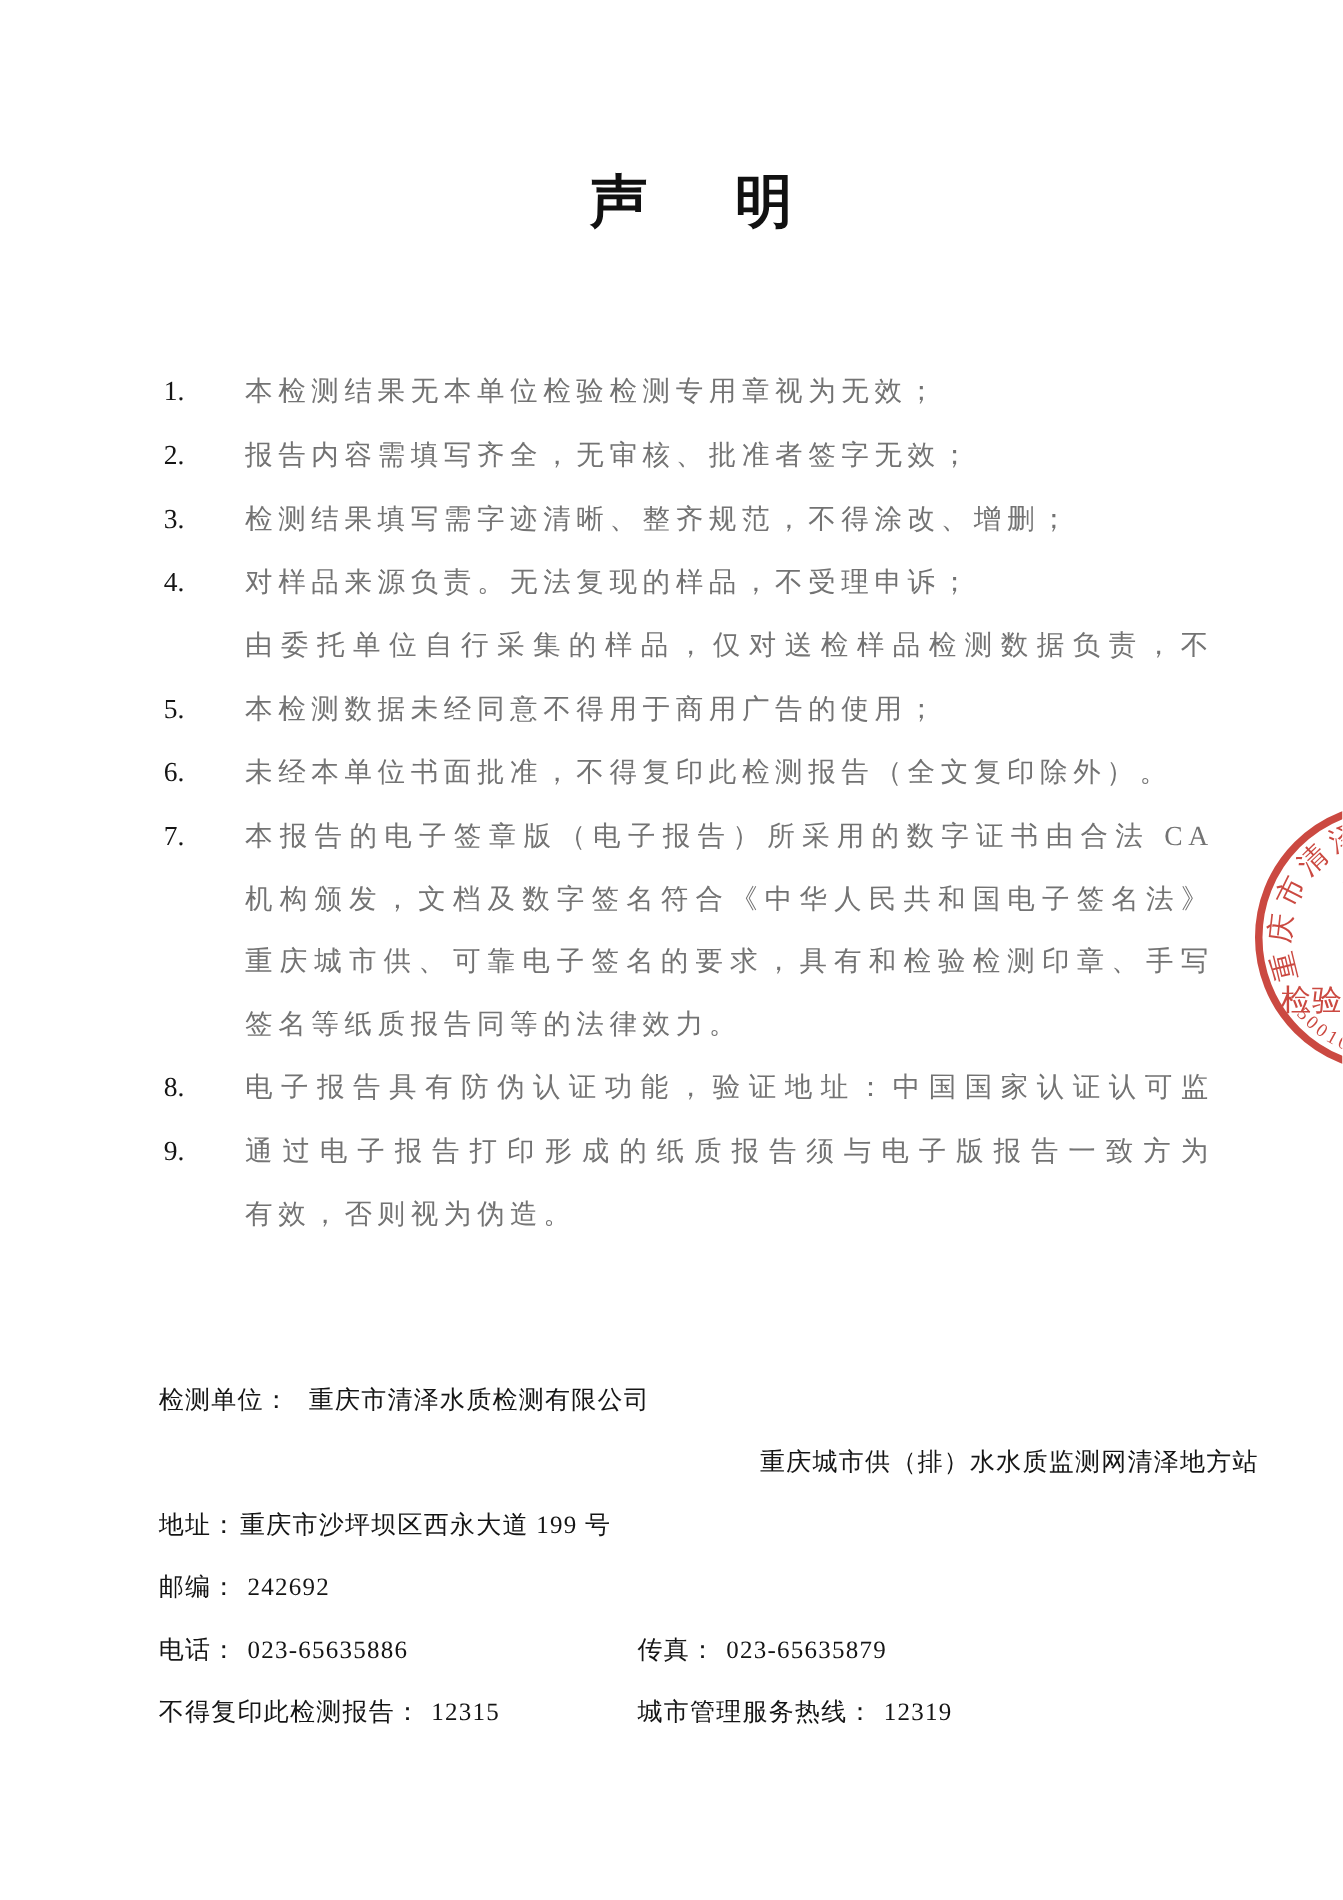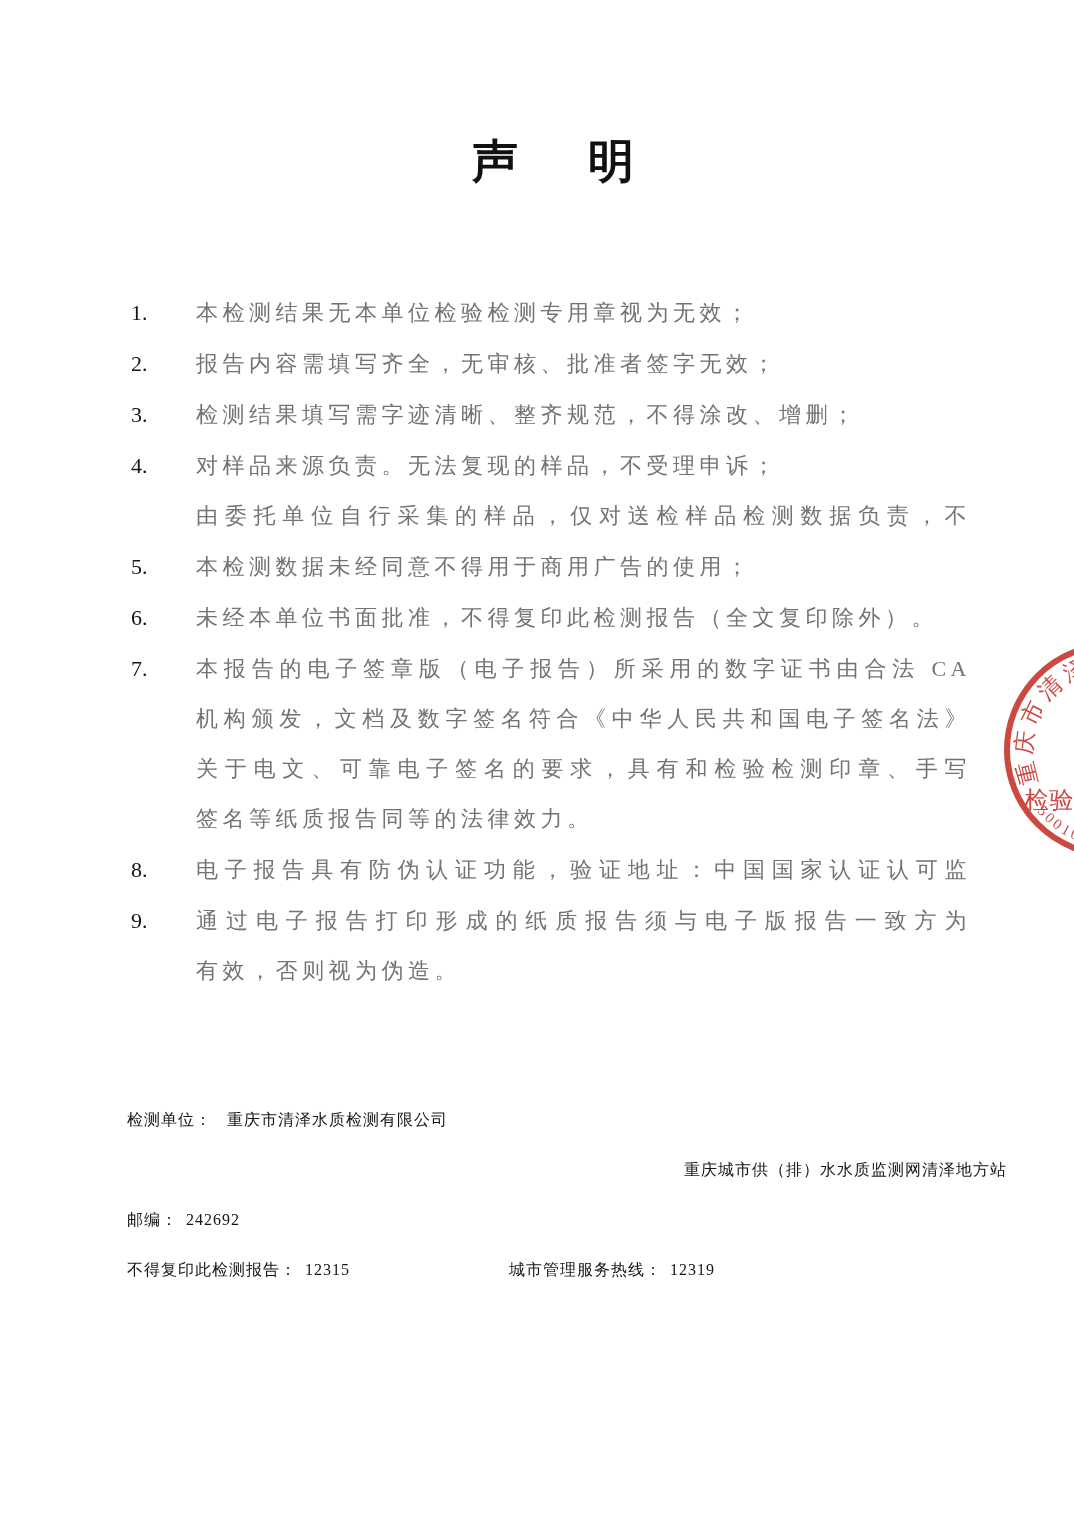--- a/index.html
+++ b/index.html
@@ -27,21 +27,21 @@
   }
   .decl-item .body { width:775px; flex:0 0 775px; }
   .decl-item .line {
     font-size:22px; line-height:50px; letter-spacing:4.5px;
     white-space:normal; color:#737373;
   }
   .decl-item .line.jline { text-align:justify; text-align-last:justify; }
   
   .footer-block {
     position:absolute; left:127px; top:1095px; width:880px;
-    font-size:16px; letter-spacing:1px; color:#151515;
+    font-size:20px; letter-spacing:1px; color:#151515;
   }
   .f-row { line-height:50px; height:50px; white-space:nowrap; }
   .f-row .lbl { }
   .f-indent { padding-left:115px;text-align:right; }
   .f-col1 { display:inline-block; width:377px; }
   .m15 { margin-right:15px; }
   .m8  { margin-right:8px; }
   .m2  { margin-right:2px; }
   
   .seal {
@@ -93,21 +93,21 @@
         <div class="num">6.</div>
         <div class="body">
           <div class="line">未经本单位书面批准，不得复印此检测报告（全文复印除外）。</div>
         </div>
       </div>
       <div class="decl-item">
         <div class="num">7.</div>
         <div class="body">
           <div class="line jline">本报告的电子签章版（电子报告）所采用的数字证书由合法 CA</div>
           <div class="line jline">机构颁发，文档及数字签名符合《中华人民共和国电子签名法》</div>
-          <div class="line jline">关于电文、可靠电子签名的要求，具有和检验检测印章、手写</div>
+          <div class="line jline">重庆城市供、可靠电子签名的要求，具有和检验检测印章、手写</div>
           <div class="line">签名等纸质报告同等的法律效力。</div>
         </div>
       </div>
       <div class="decl-item">
         <div class="num">8.</div>
         <div class="body">
           <div class="line jline">电子报告具有防伪认证功能，验证地址：中国国家认证认可监</div>
         </div>
       </div>
       <div class="decl-item">
@@ -120,21 +120,32 @@
     </div>
 
   <div class="footer-block">
     <div class="f-row">
       <span class="lbl m15">检测单位：</span><span>重庆市清泽水质检测有限公司</span>
     </div>
     <div class="f-row f-indent">
       <span>重庆城市供（排）水水质监测网清泽地方站</span>
     </div>
     <div class="f-row">
+      <span class="lbl m2">地址：</span><span>重庆市沙坪坝区西永大道 199 号</span>
+    </div>
+    <div class="f-row">
       <span class="lbl m8">邮编：</span><span>242692</span>
+    </div>
+    <div class="f-row">
+      <span class="f-col1">
+        <span class="lbl m8">电话：</span><span>023-65635886</span>
+      </span>
+      <span>
+        <span class="lbl m8">传真：</span><span>023-65635879</span>
+      </span>
     </div>
     <div class="f-row">
       <span class="f-col1">
         <span class="lbl m8">不得复印此检测报告：</span><span>12315</span>
       </span>
       <span>
         <span class="lbl m8">城市管理服务热线：</span><span>12319</span>
       </span>
     </div>
   </div>

